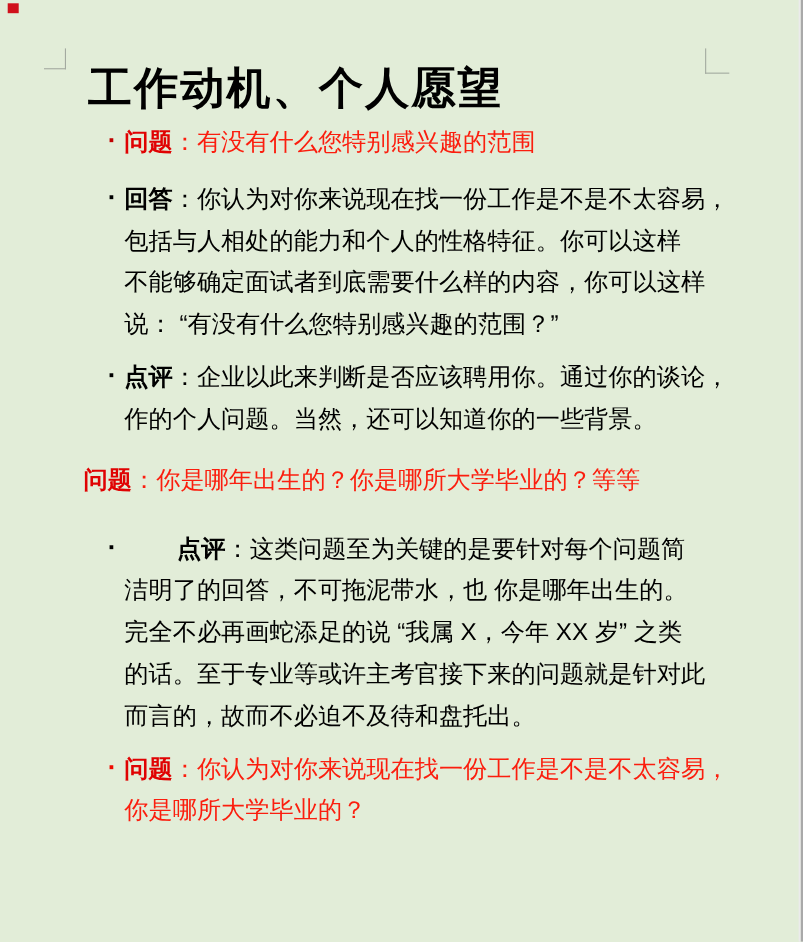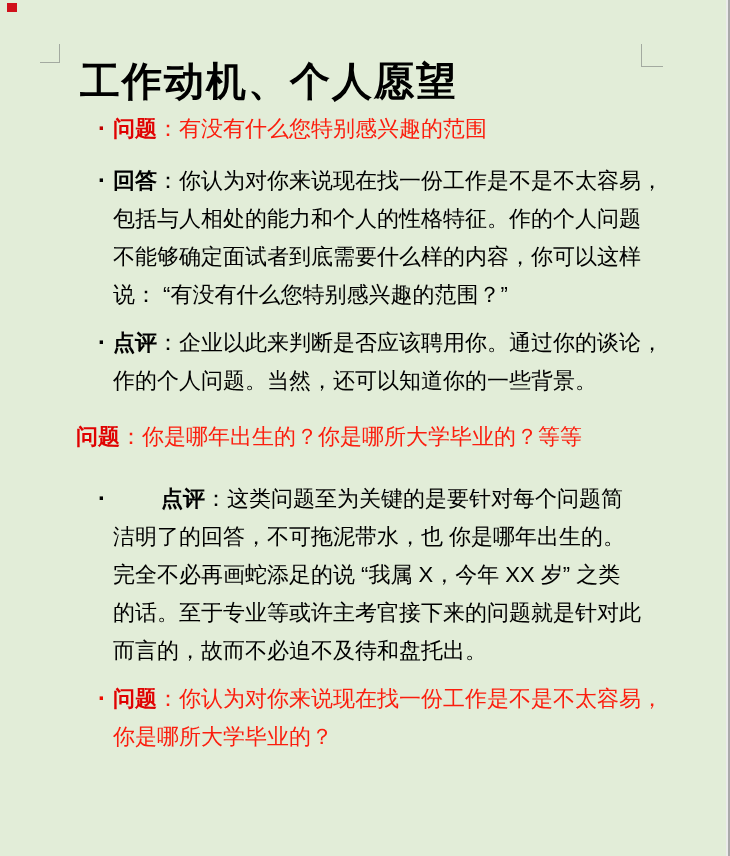--- a/index.html
+++ b/index.html
@@ -80,21 +80,21 @@
     <h1 class="title">工作动机、个人愿望</h1>
 
     <div class="para red m-b1">
       <span class="bullet red">·</span>
       <div class="line"><b class="label">问题</b><span>：有没有什么您特别感兴趣的范围</span></div>
     </div>
 
     <div class="para m-b2">
       <span class="bullet">·</span>
       <div class="line"><b class="label">回答</b><span>：你认为对你来说现在找一份工作是不是不太容易，</span></div>
-      <div class="line">包括与人相处的能力和个人的性格特征。作的个人问题</div>
+      <div class="line">包括与人相处的能力和个人的性格特征。你可以这样</div>
       <div class="line">不能够确定面试者到底需要什么样的内容，你可以这样</div>
       <div class="line">说： “有没有什么您特别感兴趣的范围？”</div>
     </div>
 
     <div class="para m-b3">
       <span class="bullet">·</span>
       <div class="line"><b class="label">点评</b><span>：企业以此来判断是否应该聘用你。通过你的谈论，</span></div>
       <div class="line">作的个人问题。当然，还可以知道你的一些背景。</div>
     </div>
 

